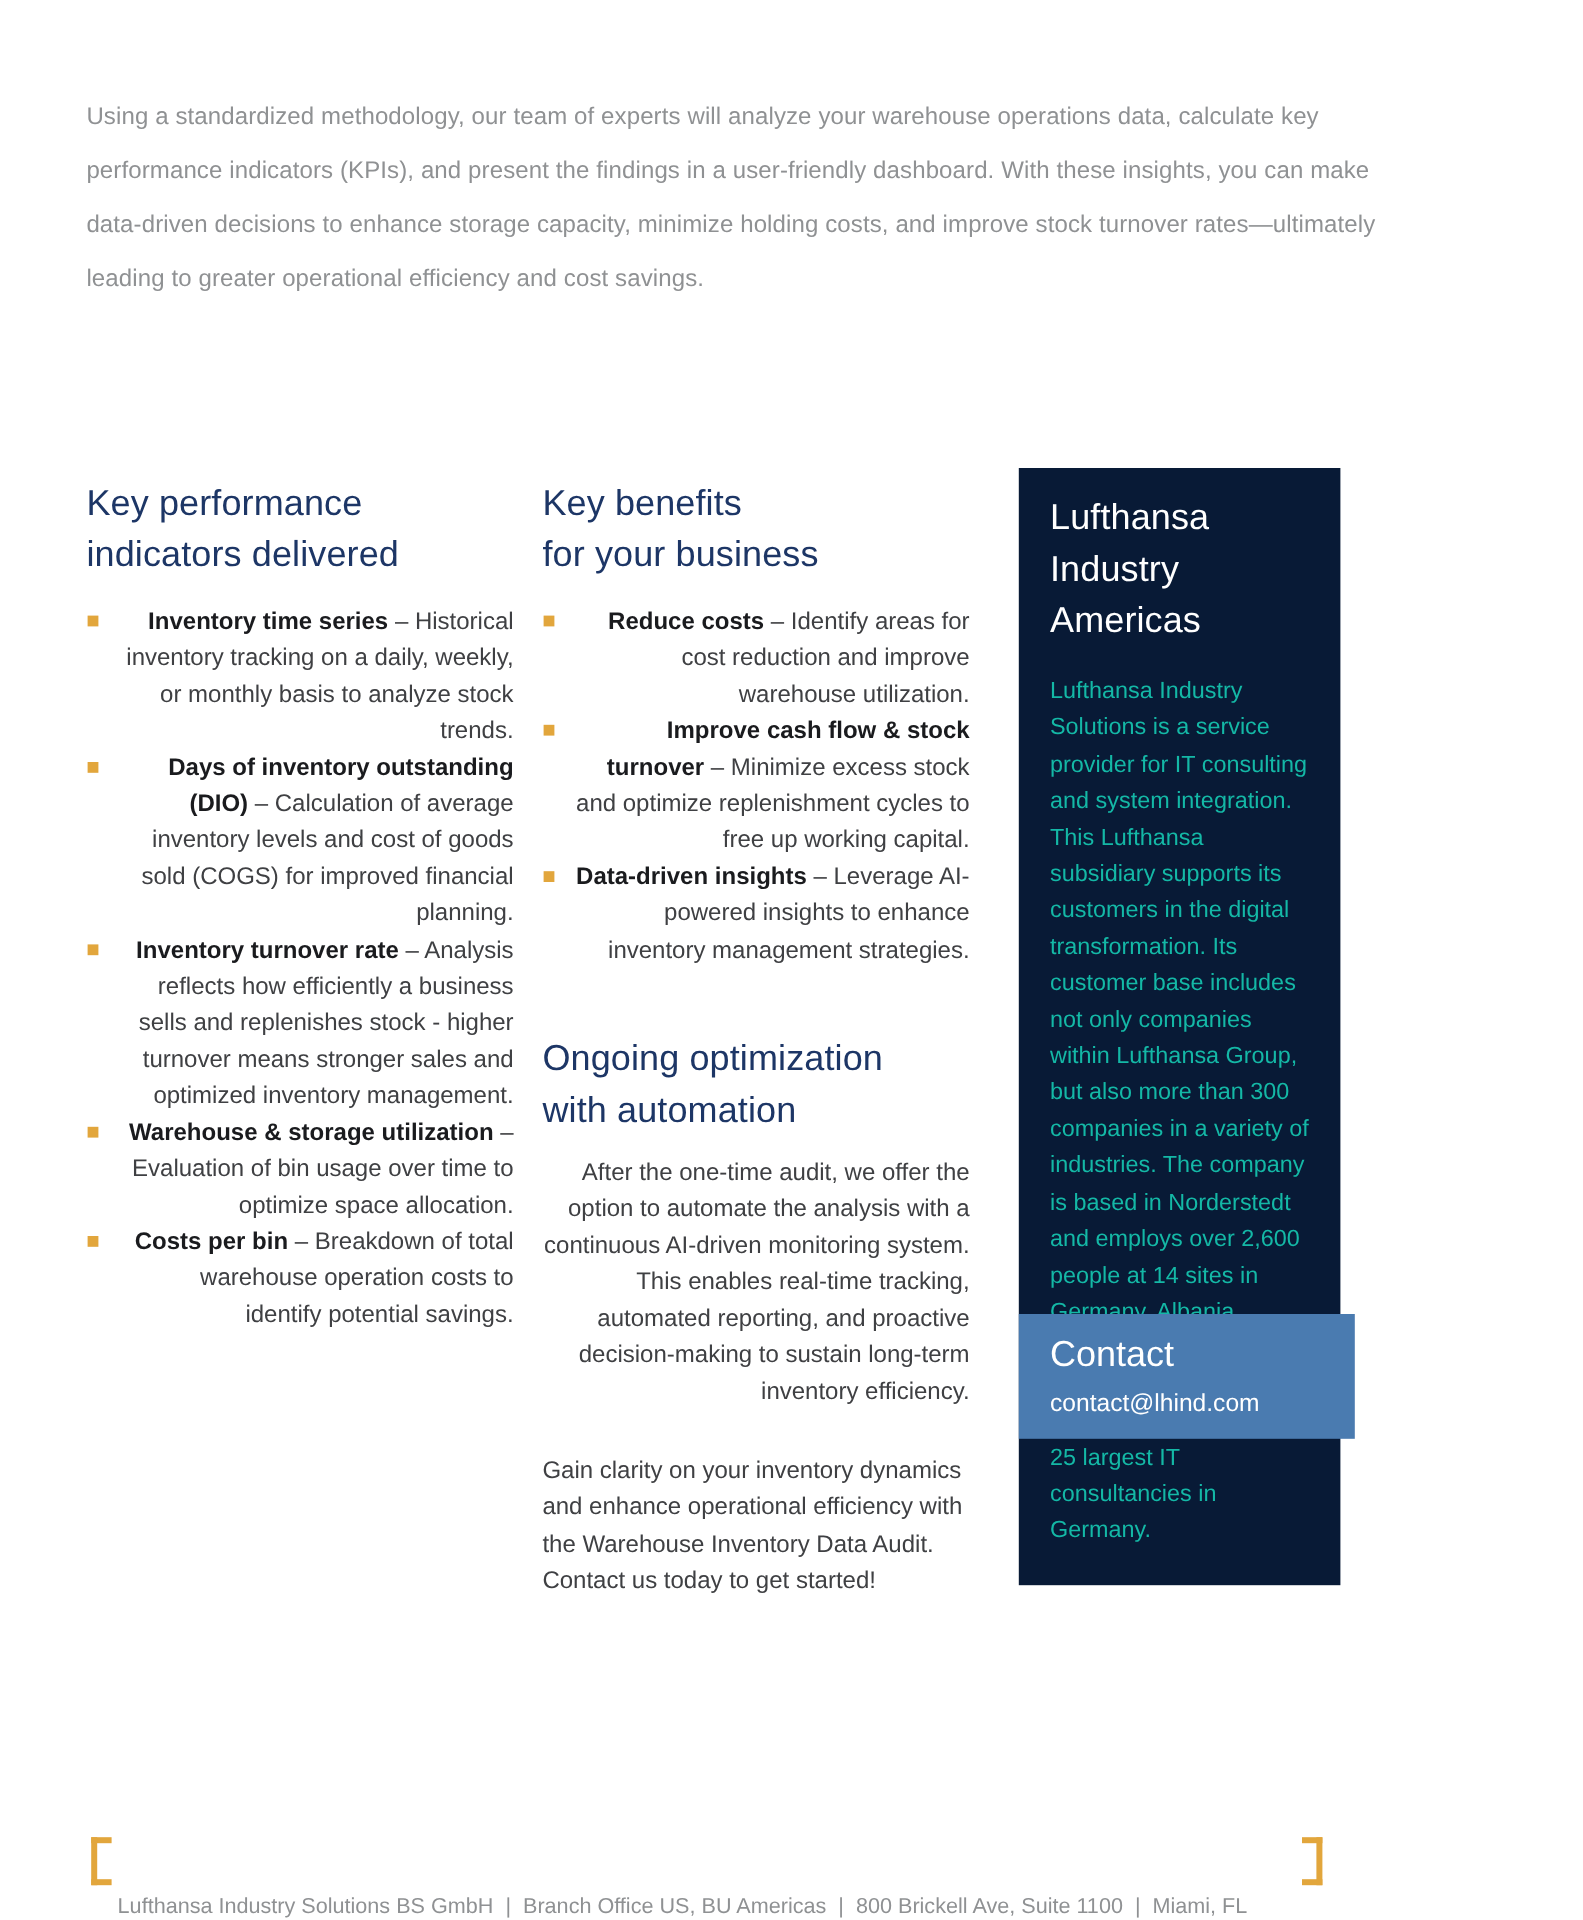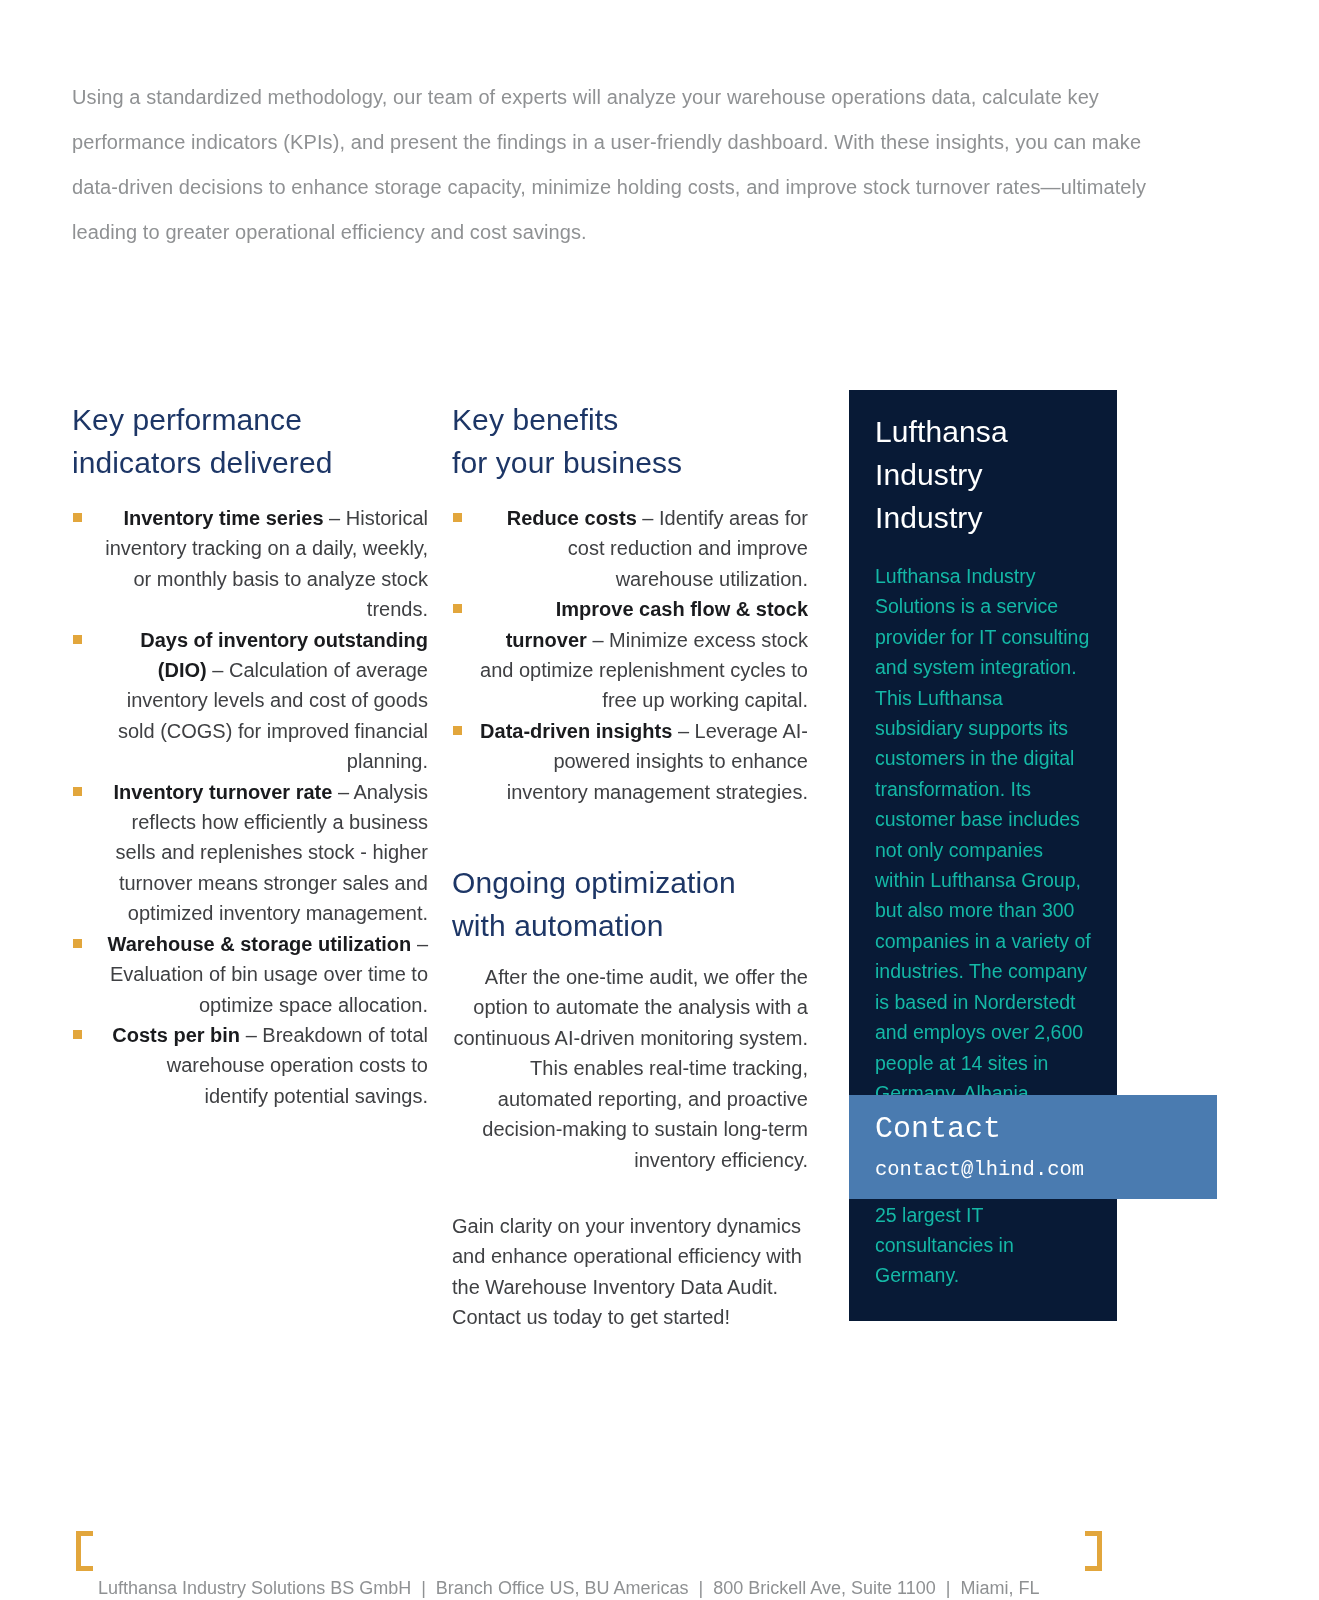--- a/index.html
+++ b/index.html
@@ -93,26 +93,25 @@
     font-size: 19.5px;
     line-height: 30.4px;
     color: #14b8a6;
   }
 
   
   .contact-box {
     position: absolute;
     left: 849px;
     top: 1095px;
-    width: 368px;
+    width: 280px;
     min-height: 102px;
     box-sizing: border-box;
     background: #4a7bb0;
     padding: 14px 24px 16px 26px;
-    font-family: Liberation Mono, monospace;
   }
   .contact-box .contact-heading {
     font-size: 30px;
     line-height: 40px;
     font-weight: 400;
     color: #ffffff;
   }
   .contact-box .contact-email {
     margin-top: 8px;
     font-size: 20.5px;
@@ -180,21 +179,21 @@
       <div>Ongoing optimization</div>
       <div>with automation</div>
     </div>
     <p class="body-para first">After the one-time audit, we offer the option to automate the analysis with a continuous AI-driven monitoring system. This enables real-time tracking, automated reporting, and proactive decision-making to sustain long-term inventory efficiency.</p>
     <p class="body-para second">Gain clarity on your inventory dynamics and enhance operational efficiency with the Warehouse Inventory Data Audit. Contact us today to get started!</p>
   </div>
 
   <div class="company-box">
     <div class="box-heading">
       <div>Lufthansa Industry</div>
-      <div>Industry</div>
+      <div>Americas</div>
     </div>
     <div class="box-body">Lufthansa Industry Solutions is a service provider for IT consulting and system integration. This Lufthansa subsidiary supports its customers in the digital transformation. Its customer base includes not only companies within Lufthansa Group, but also more than 300 companies in a variety of industries. The company is based in Norderstedt and employs over 2,600 people at 14 sites in Germany, Albania, Switzerland and the USA. Lufthansa Industry Solutions is one of the 25 largest IT consultancies in Germany.</div>
   </div>
 
   <div class="contact-box">
     <div class="contact-heading">Contact</div>
     <a class="contact-email" href="#">contact@lhind.com</a>
   </div>
 
   <div class="bracket bracket-left"></div>

